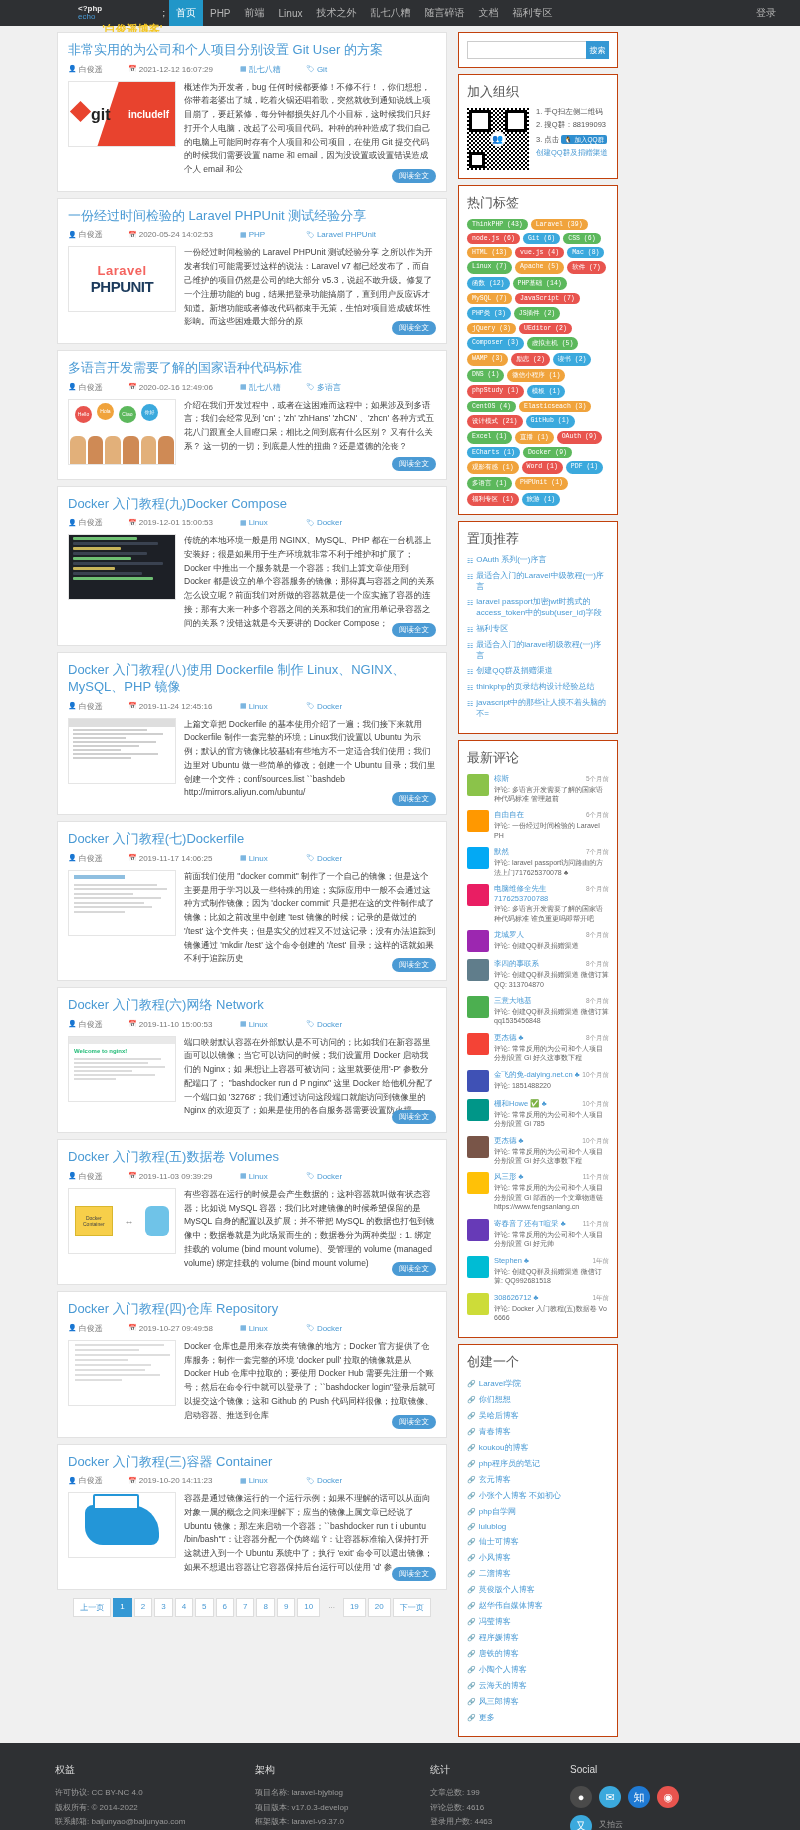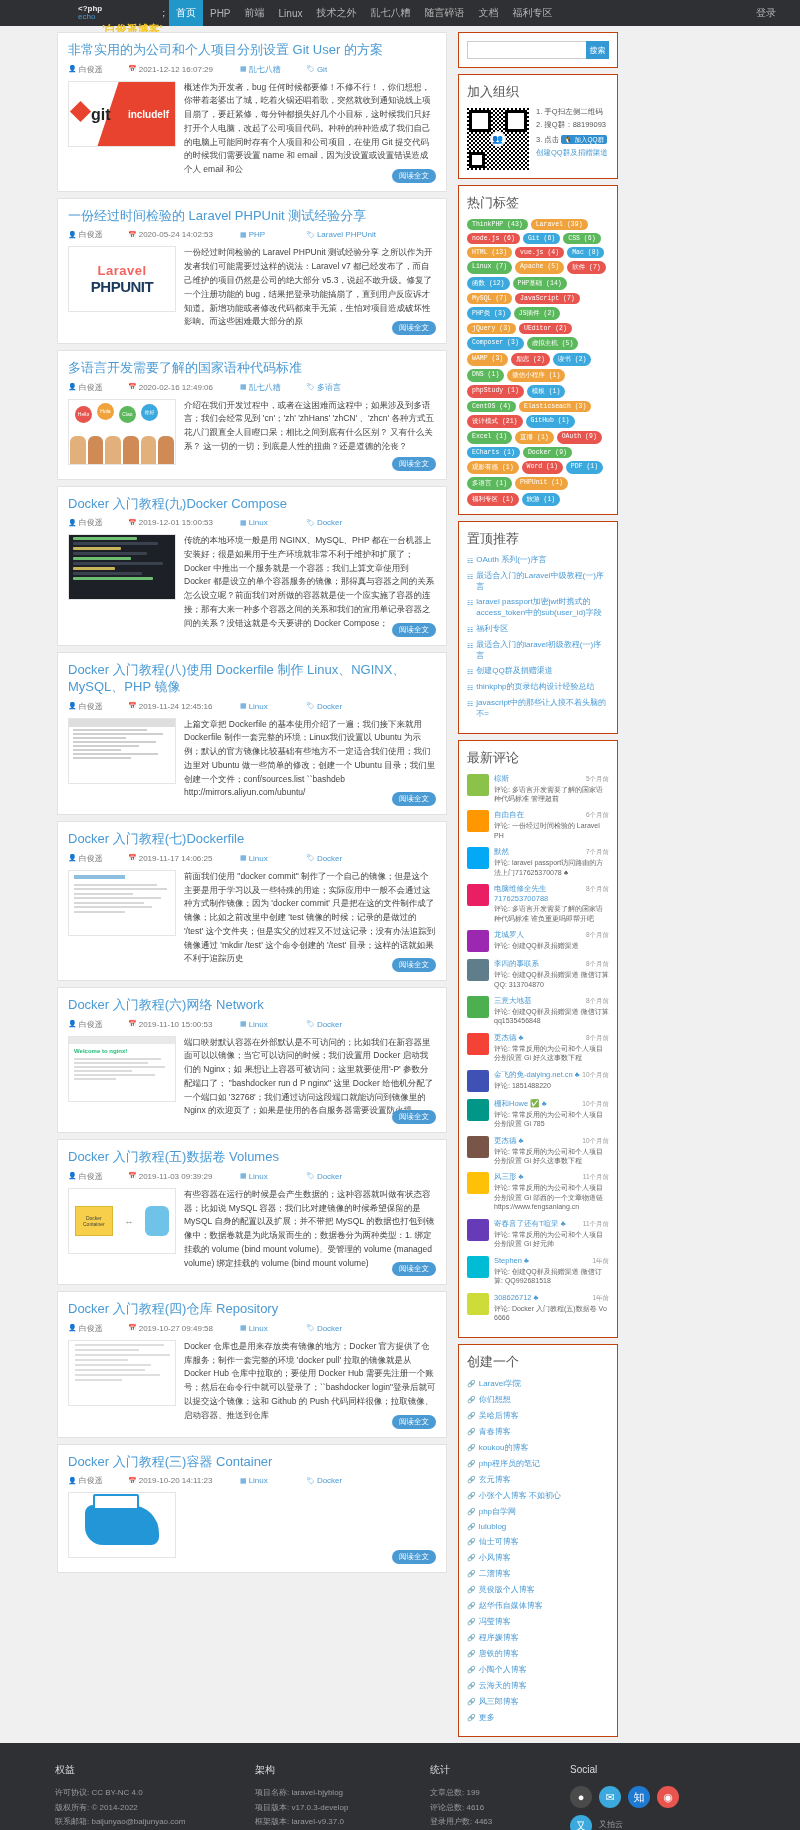--- a/index.html
+++ b/index.html
@@ -611,25 +611,43 @@
             </span>
             <span class="m m-tag">
               <span class="ico blue">🏷</span>
               <span class="lnk">Docker</span>
             </span>
           </div>
           <div class="body-row">
             <div class="thumb t-whale">
               <div class="w"></div>
             </div>
+            <div class="excerpt">容器是通过镜像运行的一个运行示例；如果不理解的话可以从面向对象一属的概念之间来理解下；应当的镜像上属文章已经说了 Ubuntu 镜像；那左来启动一个容器；``bashdocker run t i ubuntu /bin/bash''t'：让容器分配一个伪终端 'i'：让容器标准输入保持打开 这就进入到一个 Ubuntu 系统中了；执行 'exit' 命令可以退出镜像；如果不想退出容器让它容器保持后台运行可以使用 'd' 参</div>
           </div>
           <div class="readmore">阅读全文</div>
         </div>
       </div>
 
+    <div class="pager" id="pagerHost">
+        <div class="pg">上一页</div>
+        <div class="pg active">1</div>
+        <div class="pg">2</div>
+        <div class="pg">3</div>
+        <div class="pg">4</div>
+        <div class="pg">5</div>
+        <div class="pg">6</div>
+        <div class="pg">7</div>
+        <div class="pg">8</div>
+        <div class="pg">9</div>
+        <div class="pg">10</div>
+        <div class="pg dots">...</div>
+        <div class="pg">19</div>
+        <div class="pg">20</div>
+        <div class="pg">下一页</div>
+      </div>
   </div>
 
   <div class="side-col">
 
     <div class="s-card">
       <div class="search-row">
         <input class="search-input" type="text" placeholder="" style="">
         <button class="search-btn">搜索</button>
       </div>
     </div>

